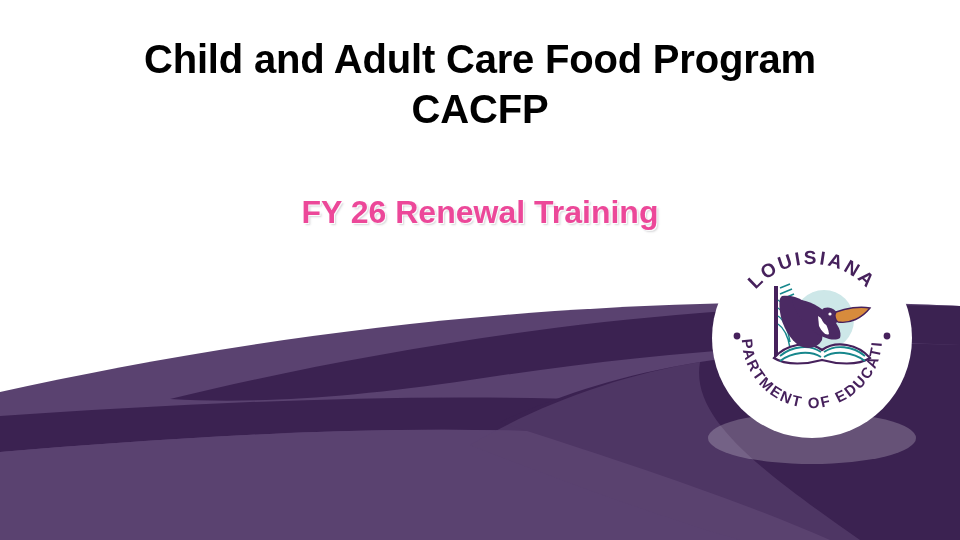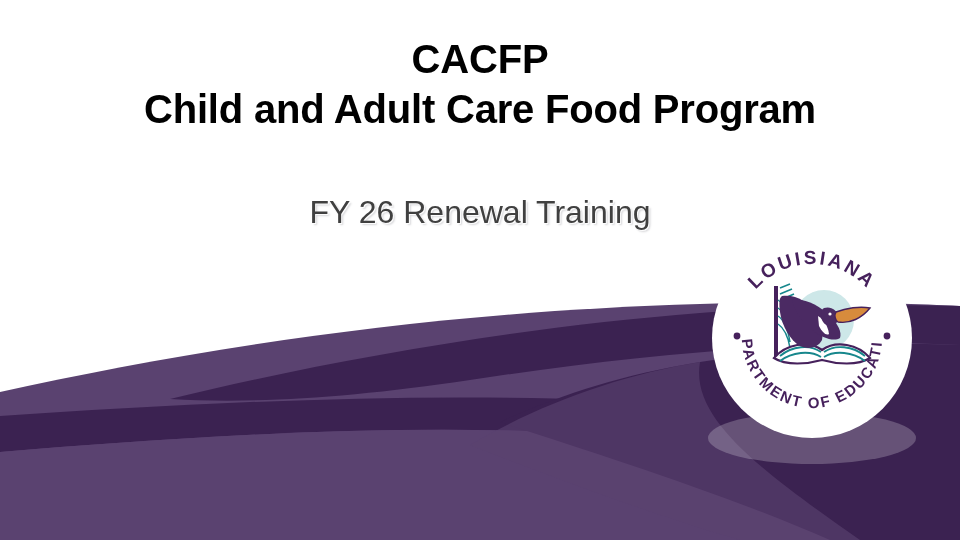--- a/index.html
+++ b/index.html
@@ -51,23 +51,23 @@
   .subtitle-block {
     position: absolute;
     left: 0;
     top: 192px;
     width: 960px;
     text-align: center;
     z-index: 5;
   }
   .subtitle-text {
     font-size: 32px;
-    font-weight: normal;
+    font-weight: bold;
     line-height: 40px;
-    color: #404040;
+    color: #ec4899;
     text-shadow: 1px 1px 0 rgba(255,255,255,0.9), 2px 2px 2px rgba(120,120,130,0.30);
     white-space: nowrap;
   }
 
   
   .seal {
     position: absolute;
     left: 712px;
     top: 238px;
     width: 200px;
@@ -104,22 +104,22 @@
                C600,455 720,492 830,540 L960,540 Z"></path>
 
       <path fill="#5A4270" opacity="0.62" d="M700,362 C620,375 540,404 470,445 C560,480 660,517 740,540
                L860,540 C760,470 690,418 700,362 Z"></path>
 
       <ellipse cx="812" cy="438" rx="104" ry="26" fill="#ffffff" opacity="0.22"></ellipse>
     </g>
   </svg>
 
   <div class="title-block">
+    <div class="title-line">Child and Adult Care Food Program</div>
     <div class="title-line">CACFP</div>
-    <div class="title-line">Child and Adult Care Food Program</div>
   </div>
 
   <div class="subtitle-block">
     <div class="subtitle-text">FY 26 Renewal Training</div>
   </div>
 
   <div class="seal">
     <svg class="seal-svg" viewBox="0 0 200 200">
       <defs>
         <path id="arcTop" d="M 26,100 A 74,74 0 0 1 174,100"></path>

